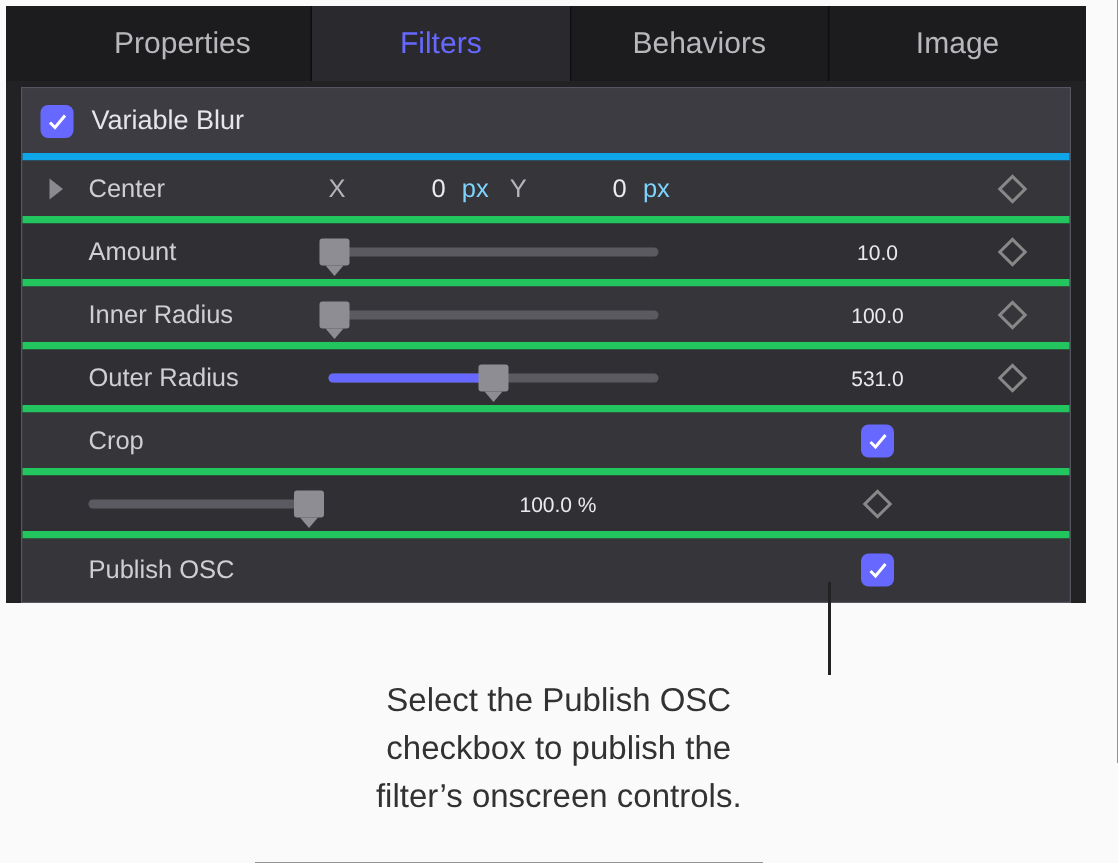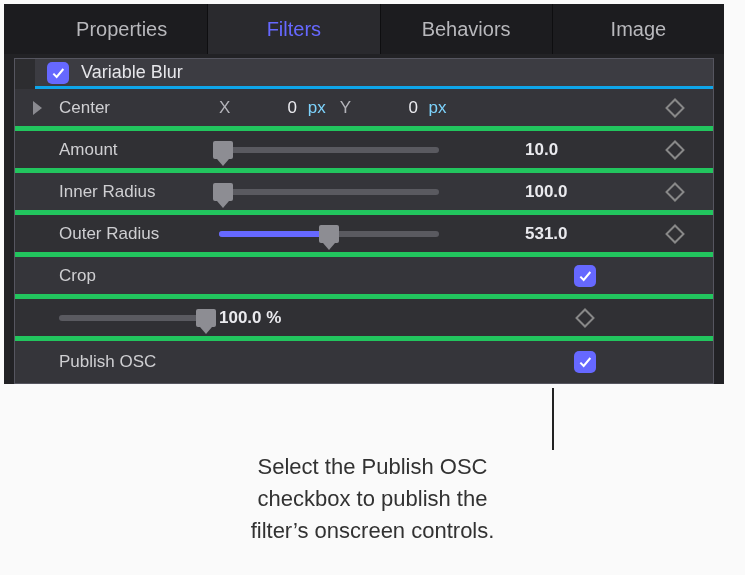--- a/index.html
+++ b/index.html
@@ -63,26 +63,25 @@
   
   .panel{
     border:1px solid #565660;
     margin:4px 10px 0 10px;
     background:var(--panel);
   }
 
   .header-row{
     display:flex;
     align-items:center;
-    height:30px;
+    height:48px;
     padding:0 12px;
     background:var(--header-row);
-    border-bottom:3px solid #0ea5e9;
+    border-bottom:5px solid #0ea5e9;
     gap:12px;
-    margin-left:20px;
   }
 
   .check{
     width:22px;height:22px;
     border-radius:5px;
     background:var(--accent);
     display:flex;align-items:center;justify-content:center;
     flex-shrink:0;
   }
   .check svg{width:16px;height:16px;stroke:#fff;stroke-width:3;fill:none;}
@@ -149,24 +148,23 @@
     border-right:6px solid transparent;
     border-top:7px solid #8d8d93;
   }
   .slider .fill{
     position:absolute;left:0;top:0;height:100%;
     background:var(--accent);
     border-radius:3px 0 0 3px;
   }
 
   .value-cell{
-    text-align:left;
+    text-align:center;
     color:#eaeaee;
-    font-size:17px;
-    font-weight:bold;
+    font-size:14px;
   }
 
   .key-cell{display:flex;justify-content:center;}
   .keyframe{
     width:14px;height:14px;
     transform:rotate(45deg);
     border:2px solid var(--key-color);
   }
 
   

